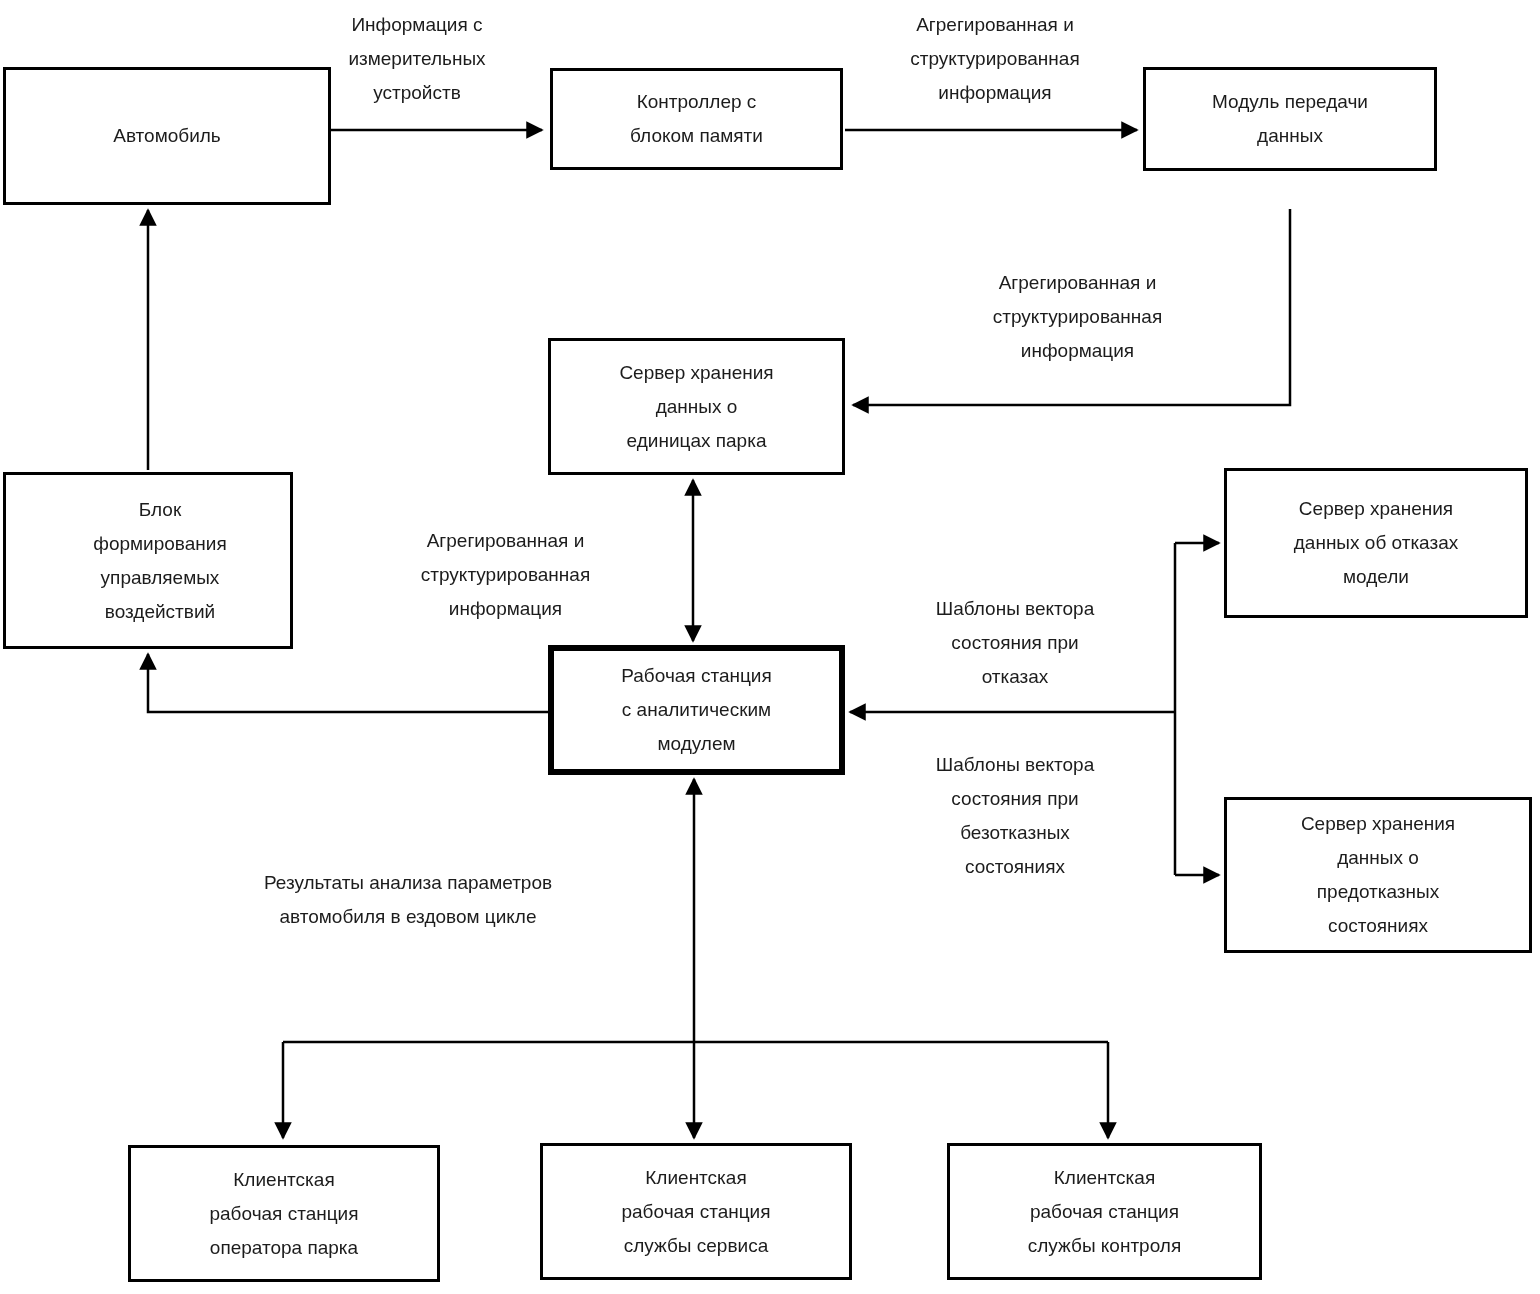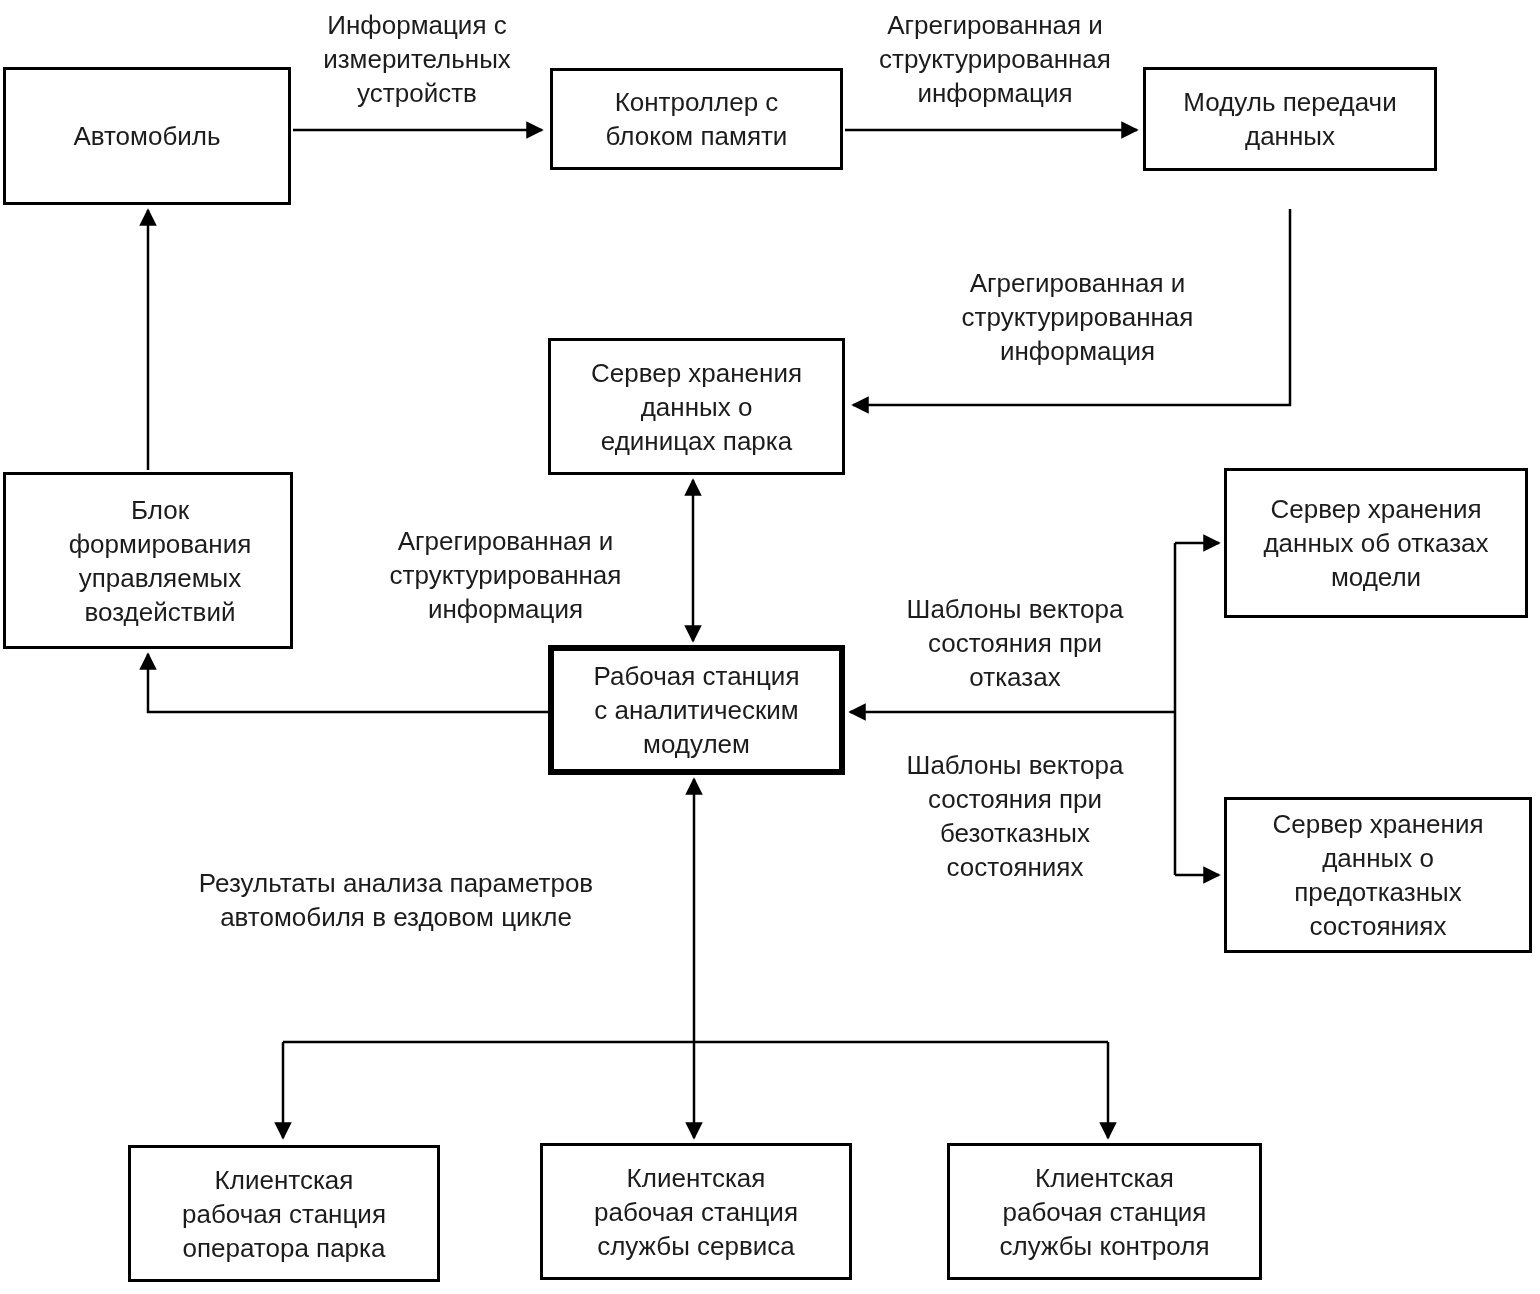--- a/index.html
+++ b/index.html
@@ -31,21 +31,21 @@
     display: flex;
     align-items: center;
     justify-content: center;
     text-align: center;
   }
   .node.bold {
     border-width: 6px;
   }
   .node-label,
   .edge-label {
-    font-size: 26px;
+    font-size: 19px;
     line-height: 34px;
     white-space: pre-line;
     text-align: center;
   }
   .edge-label {
     position: absolute;
     z-index: 1;
   }
 </style>
 </head>
@@ -78,21 +78,21 @@
       <line x1="1175" y1="875" x2="1219" y2="875" marker-end="url(#arrow)"></line>
       <line x1="1175" y1="712" x2="850" y2="712" marker-end="url(#arrow)"></line>
 
       <line x1="694" y1="779" x2="694" y2="1138" marker-start="url(#arrow)" marker-end="url(#arrow)"></line>
       <line x1="283" y1="1042" x2="1108" y2="1042"></line>
       <line x1="283" y1="1042" x2="283" y2="1138" marker-end="url(#arrow)"></line>
       <line x1="1108" y1="1042" x2="1108" y2="1138" marker-end="url(#arrow)"></line>
     </g>
   </svg>
 
-  <div class="node" style="left:3px; top:67px; width:288px; height:138px;">
+  <div class="node" style="left:3px; top:67px; width:328px; height:138px;">
     <span class="node-label">Автомобиль</span>
   </div>
 
   <div class="node" style="left:550px; top:68px; width:293px; height:102px;">
     <span class="node-label">Контроллер с
 блоком памяти</span>
   </div>
 
   <div class="node" style="left:1143px; top:67px; width:294px; height:104px;">
     <span class="node-label">Модуль передачи
@@ -167,16 +167,16 @@
 
   <div class="edge-label" style="left:885px; top:592px; width:260px;">Шаблоны вектора
 состояния при
 отказах</div>
 
   <div class="edge-label" style="left:885px; top:748px; width:260px;">Шаблоны вектора
 состояния при
 безотказных
 состояниях</div>
 
-  <div class="edge-label" style="left:116px; top:866px; width:560px;">Результаты анализа параметров
+  <div class="edge-label" style="left:128px; top:866px; width:560px;">Результаты анализа параметров
 автомобиля в ездовом цикле</div>
 
 </div>
 
 </body></html>

